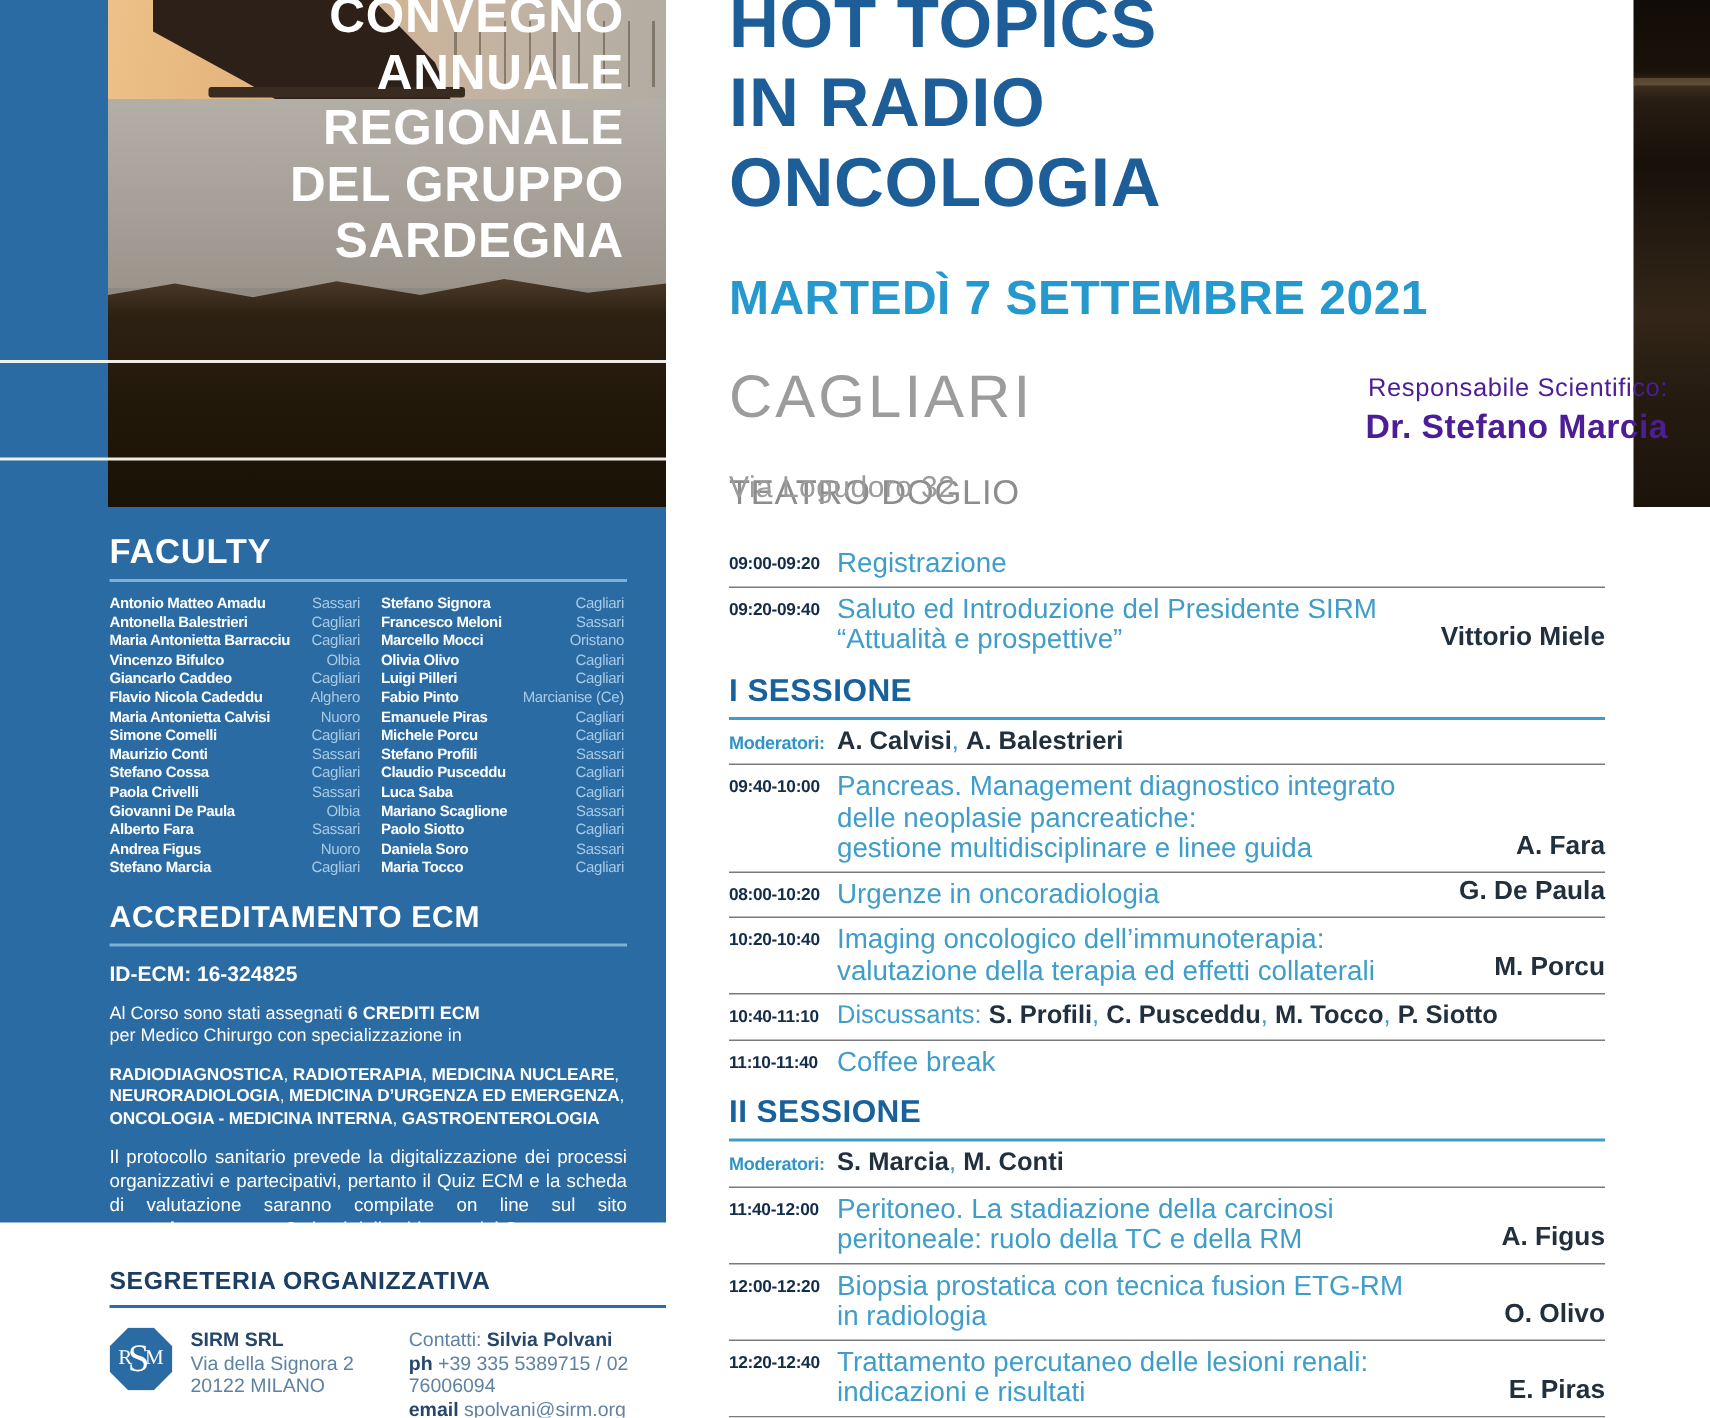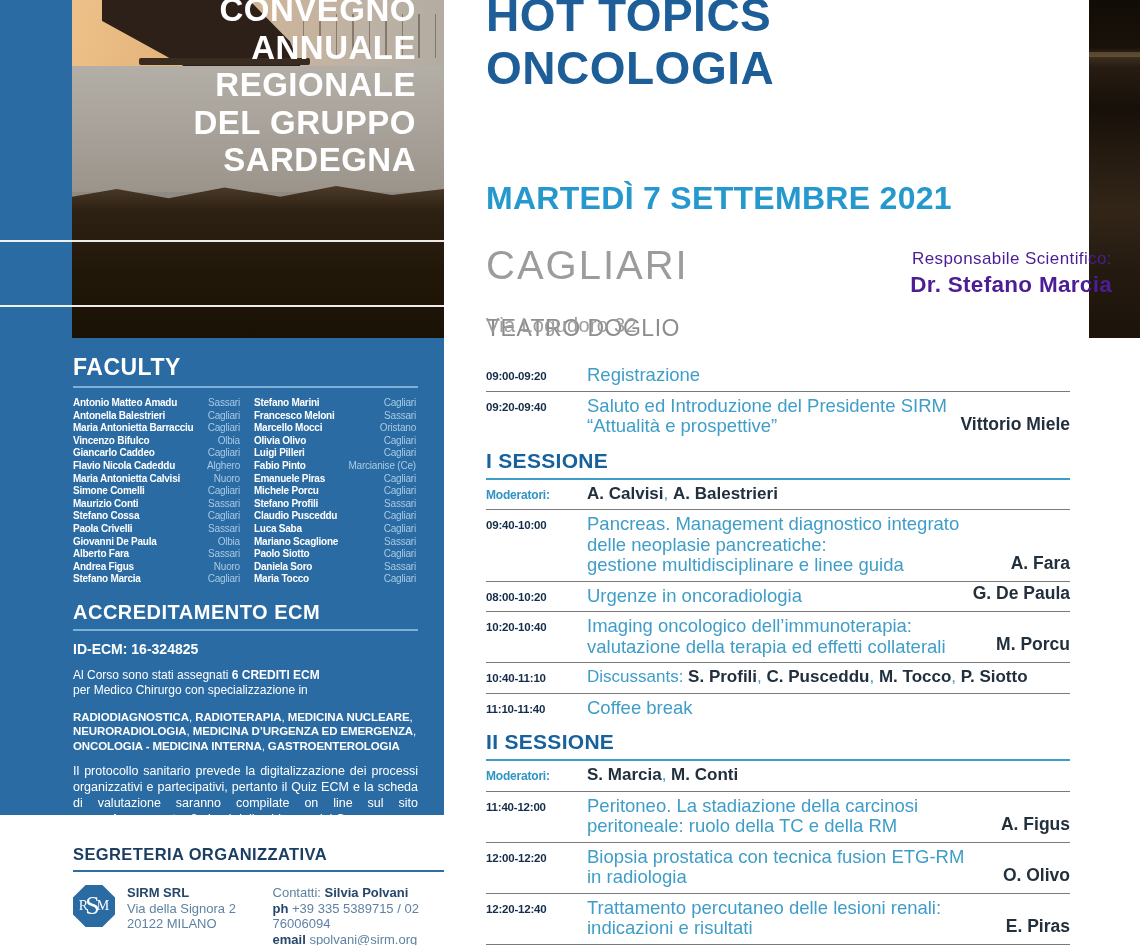--- a/index.html
+++ b/index.html
@@ -64,21 +64,21 @@
   .seg-dark{color:#26476b;font-weight:bold;}
   
   .main-title{position:absolute;left:486px;top:-11px;font-size:46px;line-height:53px;
     font-weight:bold;color:#1d5e98;letter-spacing:.5px;}
   .date-line{position:absolute;left:486px;top:180px;font-size:32px;font-weight:bold;
     color:#2598cd;letter-spacing:.3px;}
   .city{position:absolute;left:486px;top:243px;font-size:40px;color:#9c9c9c;letter-spacing:2px;}
   .venue{position:absolute;left:486px;top:288px;font-size:23px;font-weight:normal;color:#8d8d8d;letter-spacing:.5px;margin-top:27px;}
   .venue-addr{position:absolute;left:486px;top:314px;font-size:20px;color:#9c9c9c;letter-spacing:.3px;}
   .schedule{position:absolute;left:486px;top:361px;width:584px;}
-  .sch-row{position:relative;display:flex;padding:4px 0 5px 0;gap:29px;}
+  .sch-row{position:relative;display:flex;padding:4px 0 5px 0;}
   .div-after{border-bottom:1px solid #7a7a7a;}
   .sch-time{width:72px;flex:none;font-size:11.5px;font-weight:bold;color:#132c49;
     letter-spacing:-.2px;padding-top:5px;}
   .sch-body{flex:1;font-size:18.5px;line-height:20.5px;color:#3f9dc8;}
   .sch-speaker{position:absolute;right:0;bottom:7px;font-size:17.5px;font-weight:bold;color:#22303d;}
   .sess{font-size:21px;font-weight:bold;color:#17619c;padding:7px 0 5px 0;
     border-bottom:2px solid #3f9ec9;letter-spacing:.3px;}
   .mod-label{width:72px;flex:none;font-size:12px;font-weight:bold;color:#2f93c4;padding-top:4px;letter-spacing:-.2px;}
   .mod-names,.disc-names{font-size:17px;font-weight:bold;color:#22303d;}
   .disc-label{font-weight:normal;color:#3f9dc8;}
@@ -176,21 +176,21 @@
           <span class="fac-name">Andrea Figus</span>
           <span class="fac-city">Nuoro</span>
         </div>
         <div class="fac-row">
           <span class="fac-name">Stefano Marcia</span>
           <span class="fac-city">Cagliari</span>
         </div>
       </div>
     <div>
         <div class="fac-row">
-          <span class="fac-name">Stefano Marini</span>
+          <span class="fac-name">Stefano Signora</span>
           <span class="fac-city">Cagliari</span>
         </div>
         <div class="fac-row">
           <span class="fac-name">Francesco Meloni</span>
           <span class="fac-city">Sassari</span>
         </div>
         <div class="fac-row">
           <span class="fac-name">Marcello Mocci</span>
           <span class="fac-city">Oristano</span>
         </div>
@@ -271,20 +271,21 @@
     <div class="seg-col seg-col2">
       <div><span>Contatti: </span><span class="seg-dark">Silvia Polvani</span></div>
       <div><span class="seg-dark">ph </span><span>+39 335 5389715 / 02 76006094</span></div>
       <div><span class="seg-dark">email </span><span>spolvani@sirm.org</span></div>
     </div>
   </div>
 </div>
 
 <div class="main-title">
     <div>HOT TOPICS</div>
+    <div>IN RADIO</div>
     <div>ONCOLOGIA</div>
   </div>
 <div class="date-line">MARTEDÌ 7 SETTEMBRE 2021</div>
 <div class="city">CAGLIARI</div>
 <div class="venue">TEATRO DOGLIO</div>
 <div class="venue-addr">Via Logudoro 32</div>
 
 <div class="schedule">
     <div class="sch-row div-after">
       <div class="sch-time">09:00-09:20</div>

